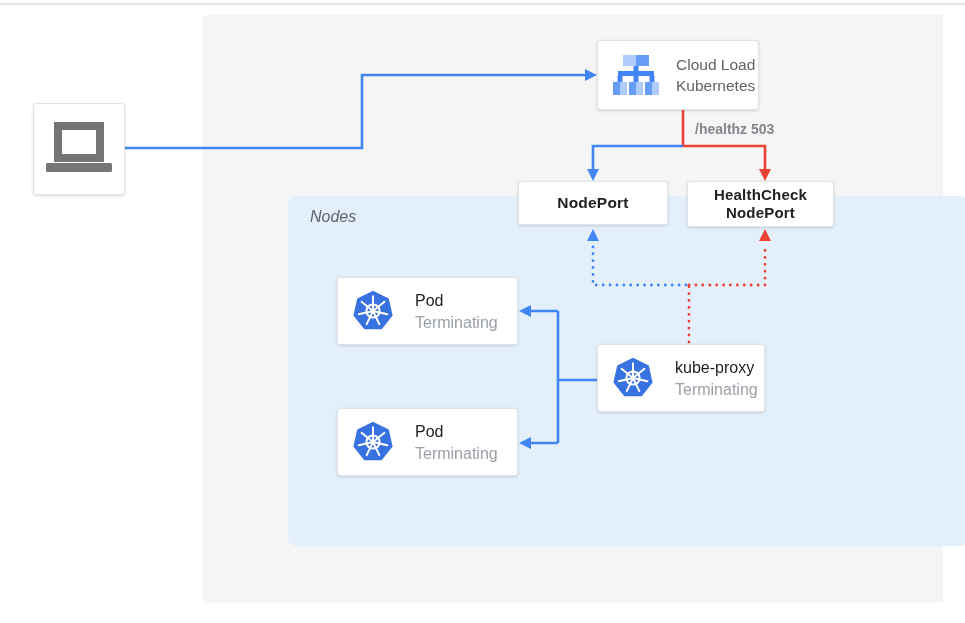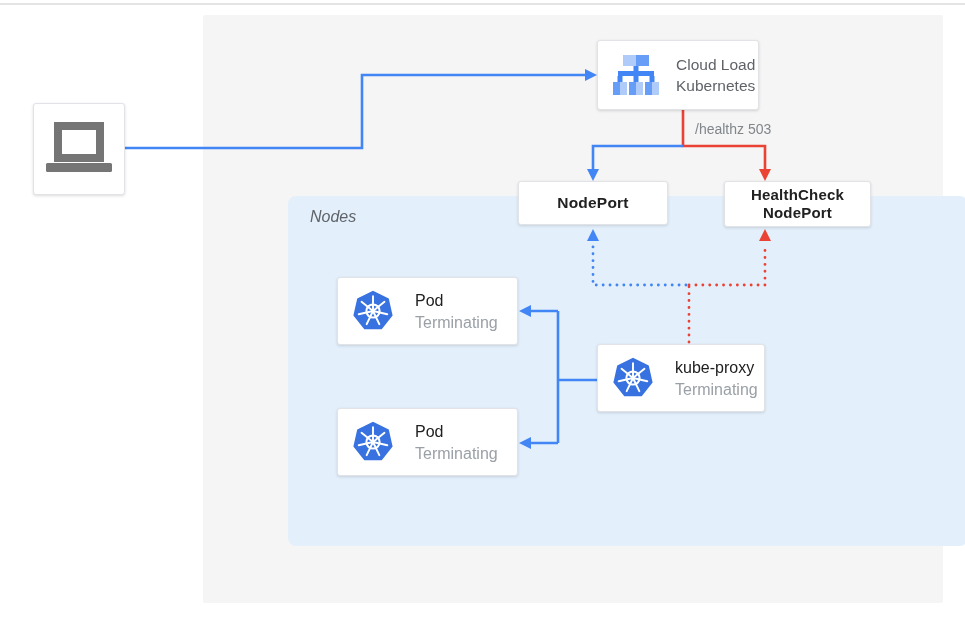--- a/index.html
+++ b/index.html
@@ -33,32 +33,32 @@
     box-sizing:border-box;display:flex;align-items:center;
   }
   .laptop-box{left:33px;top:103px;width:92px;height:92px;justify-content:center;}
 
   .clb-box{left:597px;top:40px;width:162px;height:70px;}
   .clb-box .icon{margin-left:15px;flex:0 0 auto;}
   .clb-text{margin-left:17px;font-size:15.5px;line-height:21px;color:var(--label);}
 
   .nodeport-box{left:518px;top:181px;width:150px;height:44px;justify-content:center;}
   .nodeport-box .bold-label{font-size:15.5px;font-weight:bold;color:var(--dark);letter-spacing:.2px;}
-  .healthcheck-box{left:724px;top:181px;width:147px;height:46px;flex-direction:column;justify-content:center;}
+  .healthcheck-box{left:687px;top:181px;width:147px;height:46px;flex-direction:column;justify-content:center;}
   .healthcheck-box .bold-line{font-size:15px;font-weight:bold;color:var(--dark);line-height:18px;letter-spacing:.2px;}
 
   .entity-box .icon{margin-left:13px;flex:0 0 auto;}
   .entity-text{margin-left:20px;}
   .entity-title{font-size:16px;color:var(--dark);line-height:22px;}
   .entity-sub{font-size:16px;color:var(--muted);line-height:21px;}
   .pod1-box{left:337px;top:277px;width:181px;height:68px;}
   .pod2-box{left:337px;top:408px;width:181px;height:68px;}
   .kproxy-box{left:597px;top:344px;width:168px;height:68px;}
 
-  .edge-label{position:absolute;left:695px;top:121px;font-size:14px;font-weight:normal;color:var(--edge);}
+  .edge-label{position:absolute;left:695px;top:121px;font-size:14px;font-weight:bold;color:var(--edge);}
   .hidden-defs{position:absolute;width:0;height:0;overflow:hidden;}
 </style>
 </head>
 <body>
 
 <svg class="hidden-defs" aria-hidden="true">
   <defs>
     <symbol id="k8s-logo" viewBox="0 0 48 48">
       <polygon points="24,2 6.8,10.3 2.6,28.9 14.5,43.8 33.5,43.8 45.4,28.9 41.2,10.3" fill="var(--k8s)"></polygon>
       <g stroke="#ffffff" stroke-width="2.1" stroke-linecap="round">

